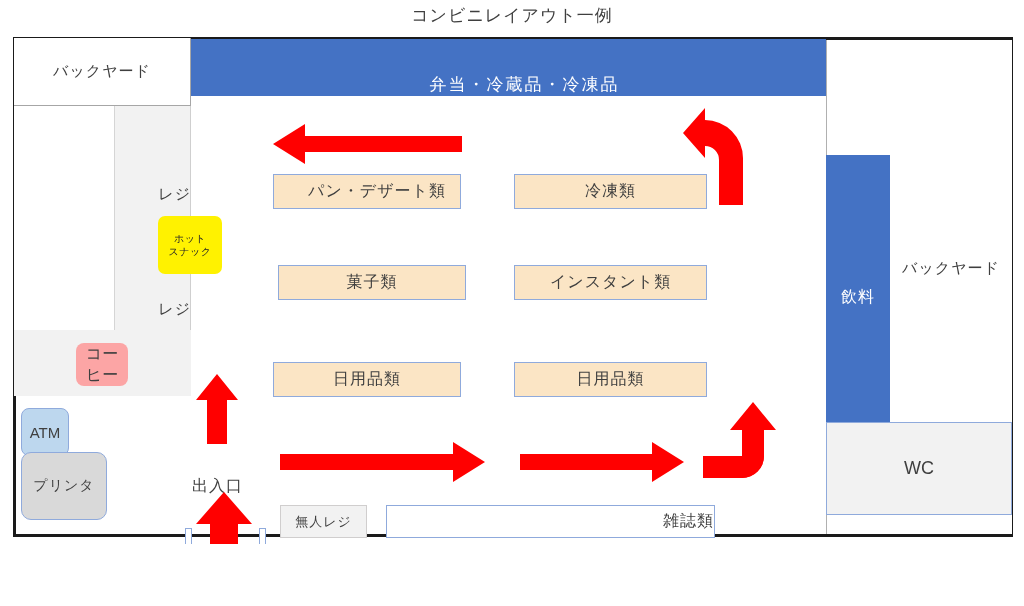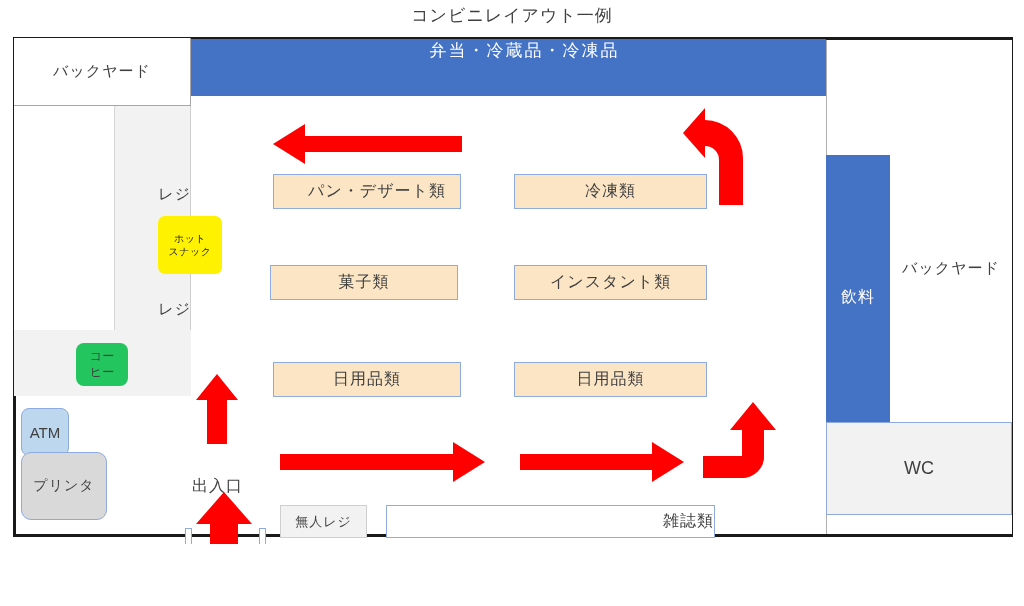--- a/index.html
+++ b/index.html
@@ -56,21 +56,21 @@
     font-size: 15px; line-height: 1.5; text-align: center;
     letter-spacing: 1px;
     color: #3f3f3f;
   }
 
   
   #top-blue-shelf {
     left: 191px; top: 39px; width: 635px; height: 57px;
     background: #4472C4;
     color: #ffffff;
-    display: flex; align-items: flex-start; justify-content: center;
+    display: flex; align-items: flex-end; justify-content: center;
     font-size: 17px; letter-spacing: 2px; padding-left: 32px;
   }
 
   
   #counter-strip {
     left: 115px; top: 106px; width: 76px; height: 290px;
     background: #f2f2f2;
     border-right: 1px solid #cfcfcf;
   }
   #sales-floor-left-white {
@@ -96,25 +96,25 @@
     background: #FFF200;
     border-radius: 7px;
     display: flex; align-items: center; justify-content: center;
     text-align: center;
     font-size: 10px; line-height: 1.35; letter-spacing: 0.5px;
     color: #262626;
     margin-left: 36px;
   }
   #coffee-machine {
     left: 76px; top: 343px; width: 52px; height: 43px;
-    background: #22c55e;
+    background: #fca5a5;
     border-radius: 8px;
     display: flex; align-items: center; justify-content: center;
     text-align: center;
-    font-size: 12px; line-height: 1.3; color: #3f3f3f;
+    font-size: 16px; line-height: 1.3; color: #3f3f3f;
   }
 
   
   #atm-box {
     left: 21px; top: 408px; width: 48px; height: 48px;
     background: #BDD7EE;
     border: 1px solid #8FAADC;
     border-radius: 8px;
     display: flex; align-items: center; justify-content: center;
     font-size: 15px; color: #3f3f3f;
@@ -130,21 +130,21 @@
 
   
   .shelf {
     background: #FBE5C5;
     border: 1px solid #8FAADC;
     display: flex; align-items: center; justify-content: center;
     font-size: 16px; letter-spacing: 1px; color: #3f3f3f;
   }
   #shelf-bread      { left: 273px; top: 174px; width: 188px; height: 35px; padding-left: 20px; }
   #shelf-frozen     { left: 514px; top: 174px; width: 193px; height: 35px; }
-  #shelf-sweets     { left: 270px; top: 265px; width: 188px; height: 35px; }
+  #shelf-sweets     { left: 278px; top: 265px; width: 188px; height: 35px; }
   #shelf-instant    { left: 514px; top: 265px; width: 193px; height: 35px; }
   #shelf-daily-left { left: 273px; top: 362px; width: 188px; height: 35px; }
   #shelf-daily-right{ left: 514px; top: 362px; width: 193px; height: 35px; }
 
   
   #drinks-shelf {
     left: 826px; top: 155px; width: 64px; height: 285px;
     background: #4472C4;
     color: #ffffff;
     display: flex; align-items: center; justify-content: center;

